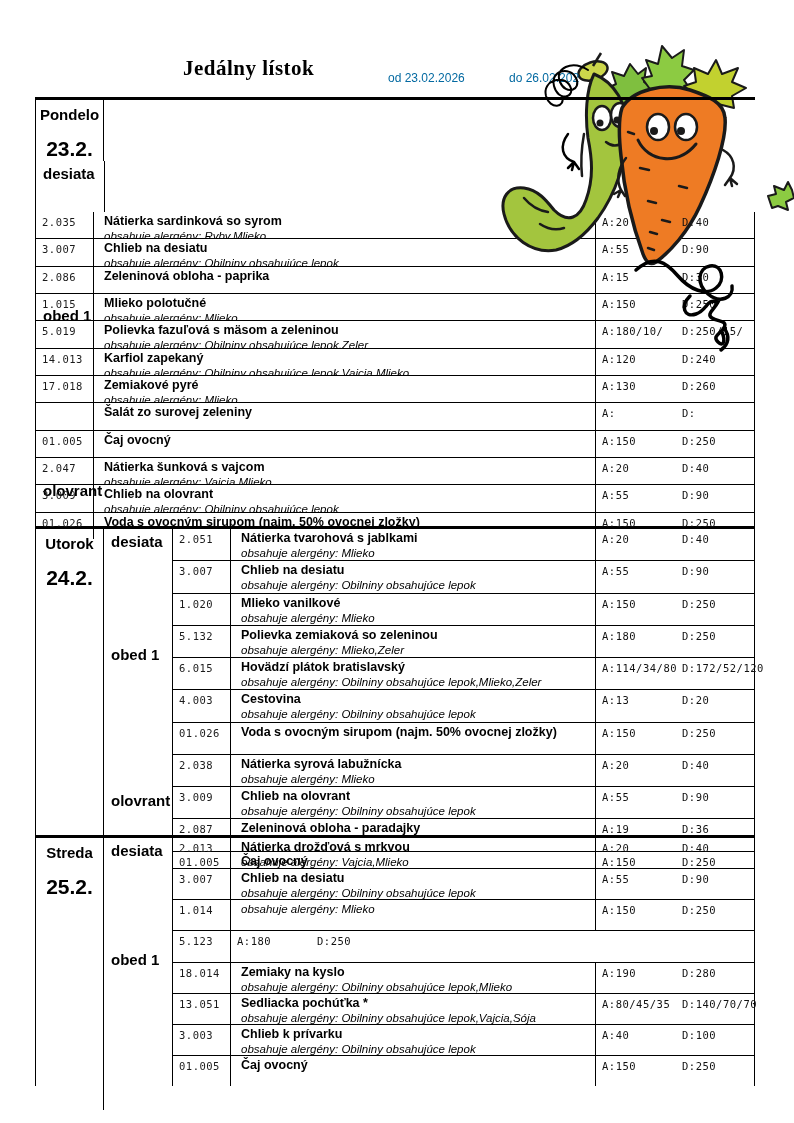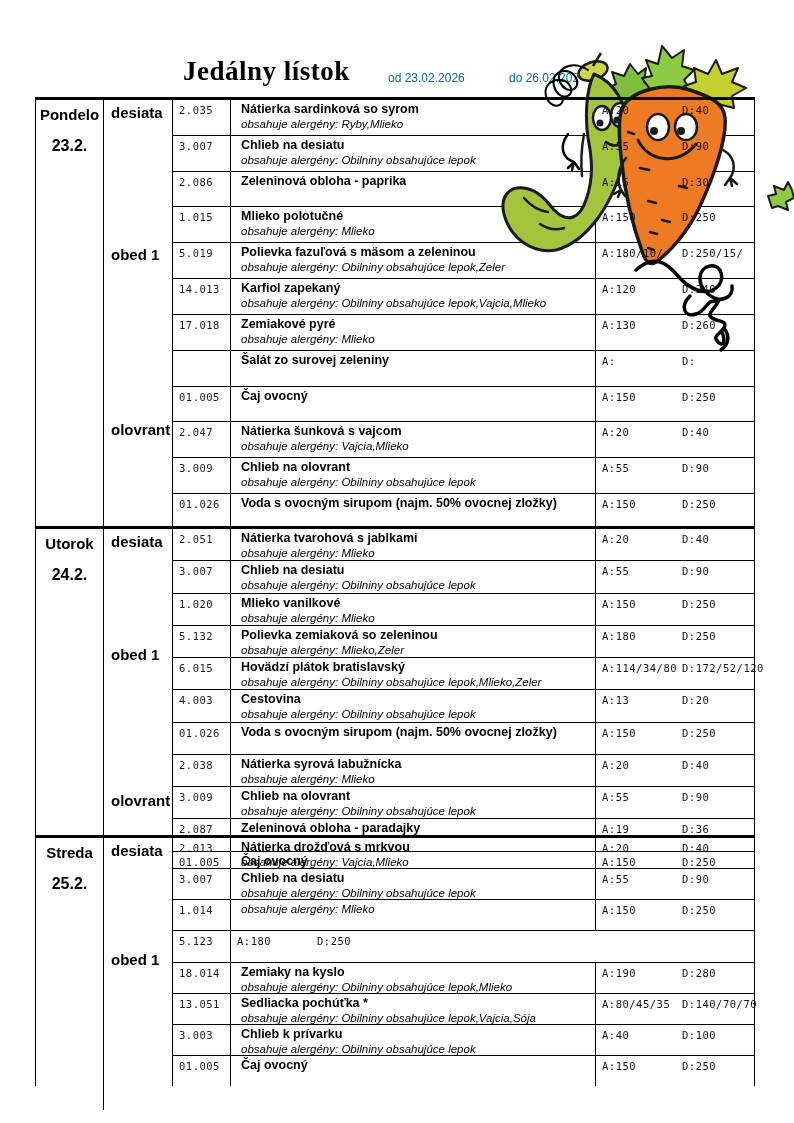--- a/index.html
+++ b/index.html
@@ -2,35 +2,35 @@
 <html><head>
 <meta charset="utf-8">
 <style>
   html,body{margin:0;padding:0}
   body{
     width:794px;height:1123px;position:relative;background:#fff;overflow:hidden;
     font-family:"Liberation Sans",sans-serif;color:#000;
   }
   .title-main{
     position:absolute;left:183px;top:56px;
-    font-family:"Liberation Serif",serif;font-weight:bold;font-size:27px;letter-spacing:.5px;
+    font-family:"Liberation Serif",serif;font-weight:bold;font-size:21px;letter-spacing:.5px;
     z-index:5;
   }
   .title-date{position:absolute;top:71px;font-size:12px;color:#0369a1;z-index:5;white-space:nowrap}
   #date-from{left:388px}
   #date-to{left:509px}
 
   .section{
     position:absolute;left:35px;width:720px;box-sizing:border-box;
     border-top:3px solid #000;border-left:1px solid #000;
     display:flex;align-items:stretch;background:transparent;
   }
   .day-col{width:68px;border-right:1px solid #000;box-sizing:border-box;text-align:center;padding-top:6px}
   .day-name{font-weight:bold;font-size:15px}
-  .day-date{font-weight:bold;font-size:16px;margin-top:14px}
+  .day-date{font-weight:bold;font-size:21px;margin-top:14px}
   .meal-col{width:69px;border-right:1px solid #000;box-sizing:border-box;position:relative}
   .meal-label{position:absolute;left:7px;font-weight:bold;font-size:15px;white-space:nowrap}
   .rows{flex:1;display:flex;flex-direction:column;position:relative;border-right:1px solid #000;box-sizing:border-box}
   .row{flex:1;display:flex;border-top:1px solid #000;box-sizing:border-box;min-height:0}
   .row:first-child{border-top:none}
   .cell{box-sizing:border-box}
   .cell.code{
     width:58px;border-right:1px solid #000;padding:4px 0 0 6px;
     font-family:"DejaVu Sans Mono",monospace;font-size:10.5px;letter-spacing:.5px;color:#1a1a1a;
   }
@@ -138,21 +138,21 @@
     <g stroke-width="3.5">
       <path d="M156,232 C174,216 186,224 198,238 C210,252 226,258 236,250 C246,242 242,226 230,228 C218,230 216,246 228,256 C240,266 254,260 252,248"></path>
       <path d="M210,258 C200,268 204,280 216,276 C228,272 226,260 238,264 C234,272 226,276 232,280 C238,284 248,282 244,290 C240,296 232,298 238,304 C243,309 246,304 242,294"></path>
       <path d="M244,290 C250,298 249,306 241,312"></path>
     </g>
   </g>
 </svg>
 
 <div id="col-line-ext"></div>
 
-<div class="section" style="top: 97px; height: 432px;">
+<div class="section" style="top: 97px; height: 432px; flex-direction: column;">
     <div class="day-col">
       <div class="day-name txt">Pondelo</div>
       <div class="day-date txt">23.2.</div>
     </div>
     <div class="meal-col">
       <div class="meal-label txt" style="top: 4px;">desiata</div>
       <div class="meal-label txt" style="top: 129px;">obed 1</div>
       <div class="meal-label txt" style="top: 287px;">olovrant</div>
     </div>
     <div class="rows">

